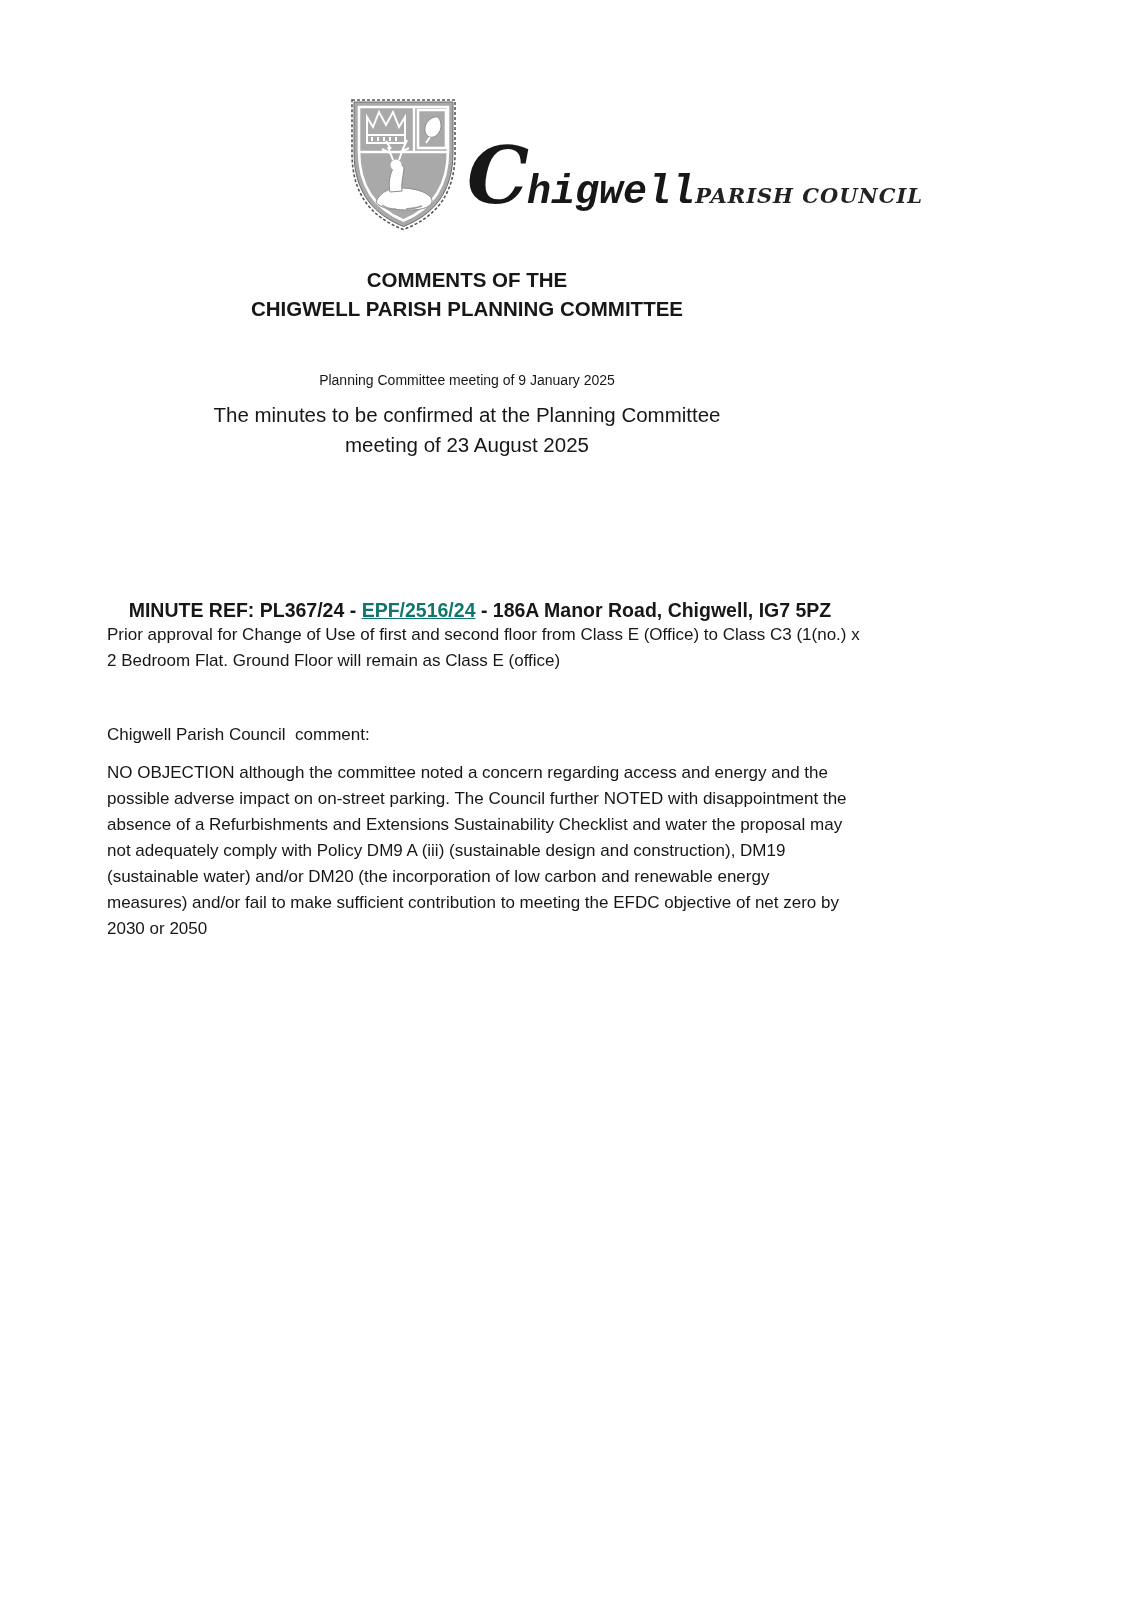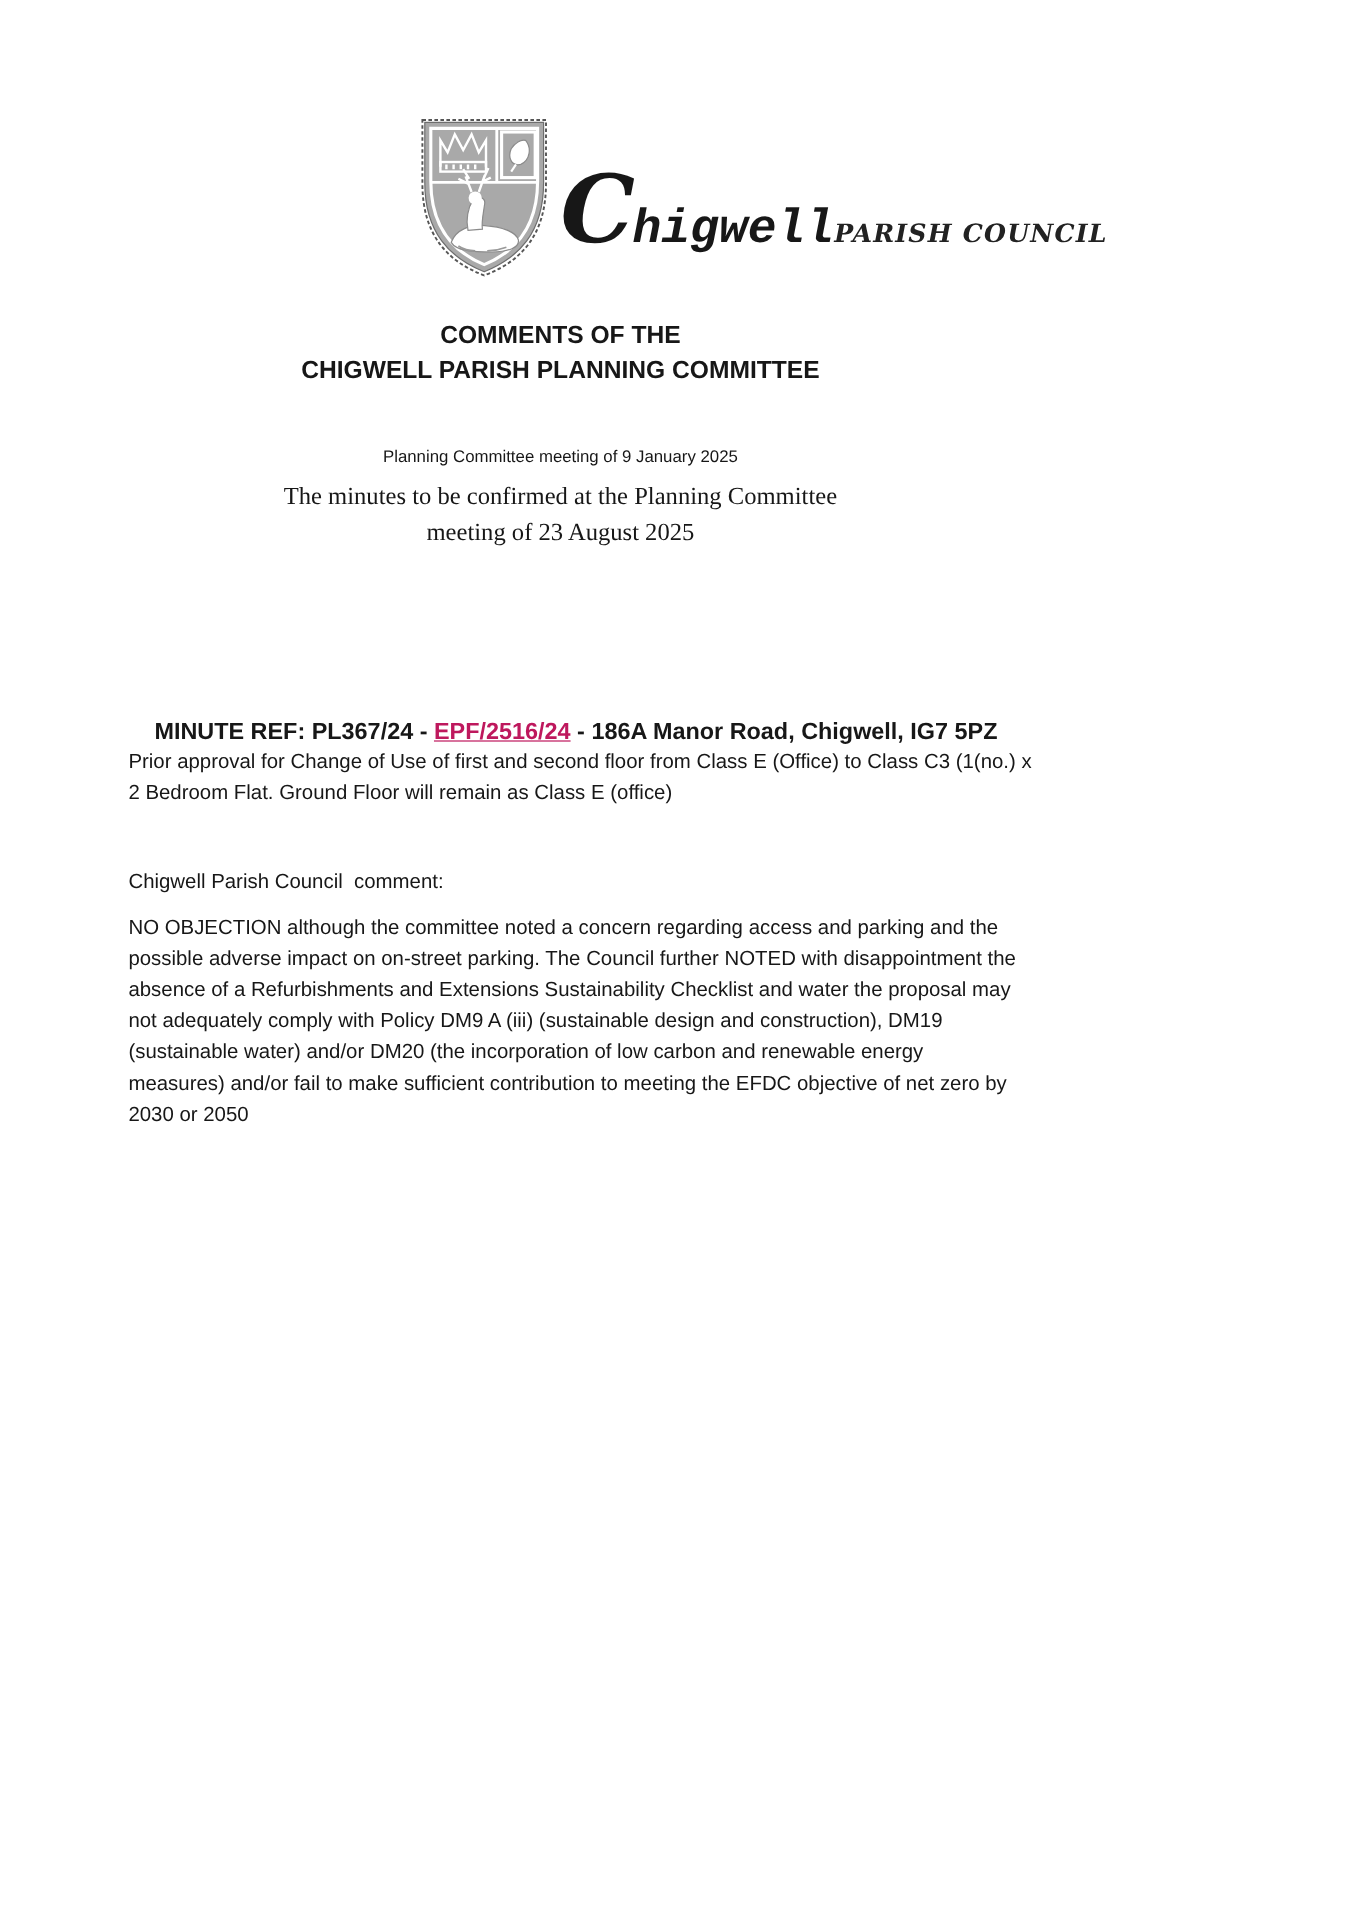--- a/index.html
+++ b/index.html
@@ -36,30 +36,30 @@
   }
   .logotext .caps {
     font-size:21px; font-weight:600; letter-spacing:1px;
     color:#222;
   }
 
   
   .centerblock { position:absolute; left:0; width:934px; text-align:center; }
   .title { top:266px; font-weight:bold; font-size:20.5px; line-height:28.5px; }
   .meeting { top:368px; font-size:14px; line-height:24px; }
-  .confirm { top:400px; font-size:20.5px; line-height:29.5px;font-family:Liberation Serif, serif; }
+  .confirm { top:400px; font-size:20.5px; line-height:29.5px; }
 
   
   .minuteref {
     position:absolute; top:567px; left:107px;
     font-weight:bold; font-size:19.5px; line-height:29px;
     white-space:pre;
   }
   .minuteref a {
-    color:#be185d; text-decoration:underline; cursor:pointer;
+    color:#0f766e; text-decoration:underline; cursor:pointer;
   }
   .bodyblock {
     position:absolute; left:107px;
     font-size:17px; line-height:26px;
   }
   .bodyblock .line { white-space:pre; }
   .proposal { top:622px; }
   .commentlabel { top:698px;margin-top:24px; }
   .comment { top:760px; }
 </style>
@@ -131,21 +131,21 @@
   </div>
 
   <div class="bodyblock proposal">
     <div class="line">Prior approval for Change of Use of first and second floor from Class E (Office) to Class C3 (1(no.) x</div>
     <div class="line">2 Bedroom Flat. Ground Floor will remain as Class E (office)</div>
   </div>
 
   <div class="bodyblock commentlabel" style="white-space:pre;">Chigwell Parish Council  comment:</div>
 
   <div class="bodyblock comment">
-    <div class="line">NO OBJECTION although the committee noted a concern regarding access and parking and the</div>
+    <div class="line">NO OBJECTION although the committee noted a concern regarding access and energy and the</div>
     <div class="line">possible adverse impact on on-street parking. The Council further NOTED with disappointment the</div>
     <div class="line">absence of a Refurbishments and Extensions Sustainability Checklist and water the proposal may</div>
     <div class="line">not adequately comply with Policy DM9 A (iii) (sustainable design and construction), DM19</div>
     <div class="line">(sustainable water) and/or DM20 (the incorporation of low carbon and renewable energy</div>
     <div class="line">measures) and/or fail to make sufficient contribution to meeting the EFDC objective of net zero by</div>
     <div class="line">2030 or 2050</div>
   </div>
 
 </div>
 

